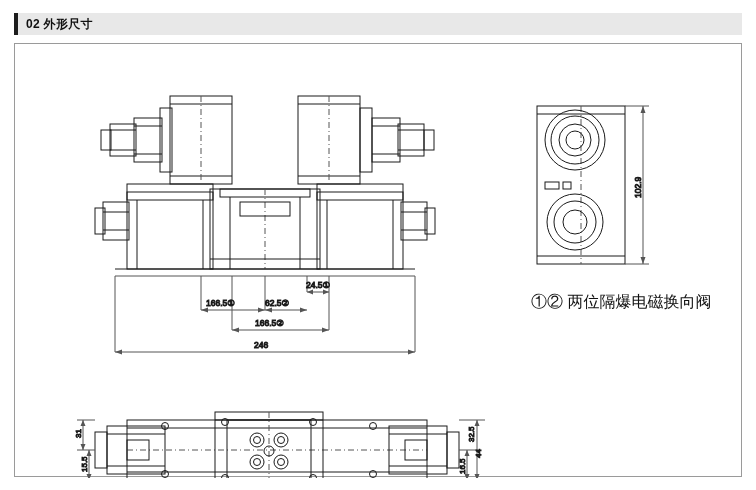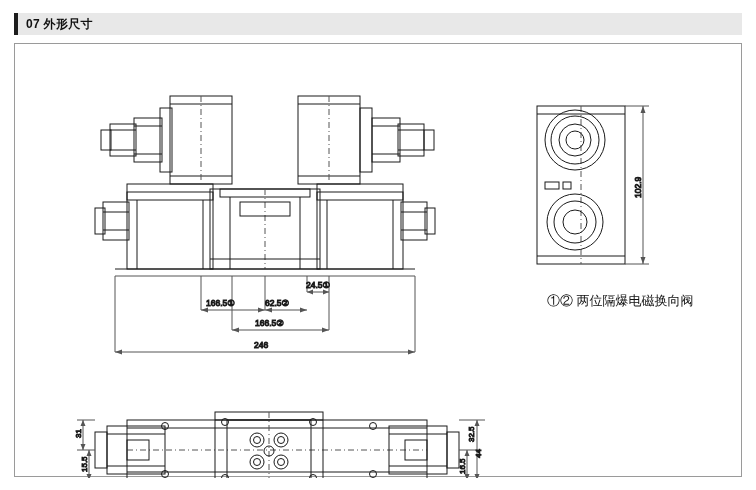--- a/index.html
+++ b/index.html
@@ -59,39 +59,39 @@
     position: absolute;
     left: 0;
     top: 0;
     width: 728px;
     height: 434px;
   }
 
   
   .note {
     position: absolute;
-    left: 532px;
+    left: 516px;
     top: 248px;
-    font-size: 13px;
+    font-size: 16px;
     color: #111;
     white-space: nowrap;
   }
 
   svg text {
     font-family: "Liberation Sans", sans-serif;
     fill: #111;
   }
 </style>
 </head>
 <body>
 
 <div class="page">
 
   <div class="header">
-    <span class="title">07 外形尺寸</span>
+    <span class="title">02 外形尺寸</span>
   </div>
 
   <div class="frame">
 
     <svg class="svg-wrap" viewBox="0 0 728 434">
       <g fill="none" stroke="#1a1a1a" stroke-width="1" stroke-linecap="butt">
 
         <g>
 
           <rect x="195" y="145" width="110" height="80"></rect>

